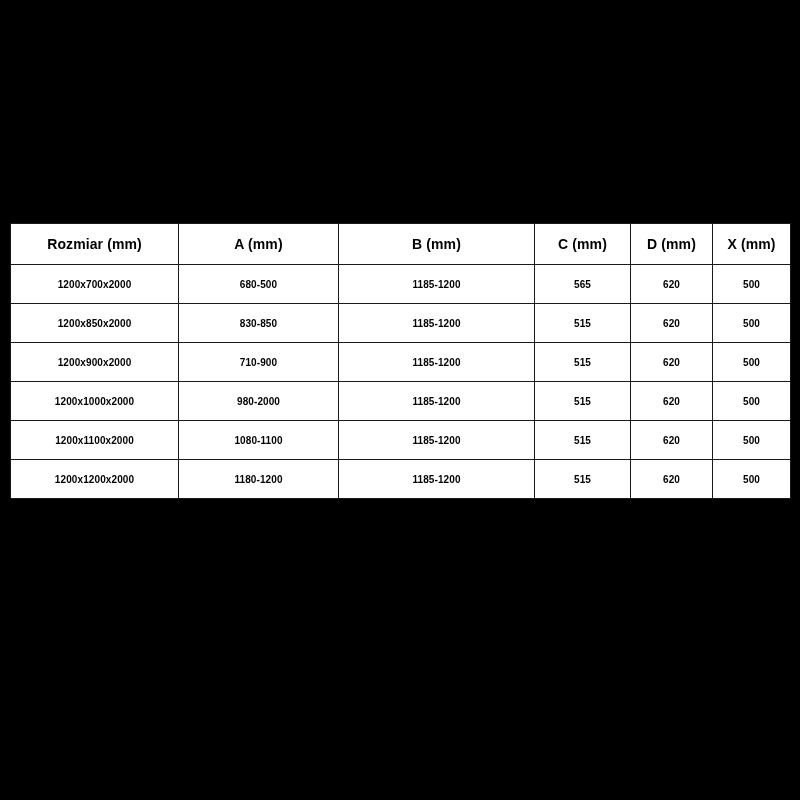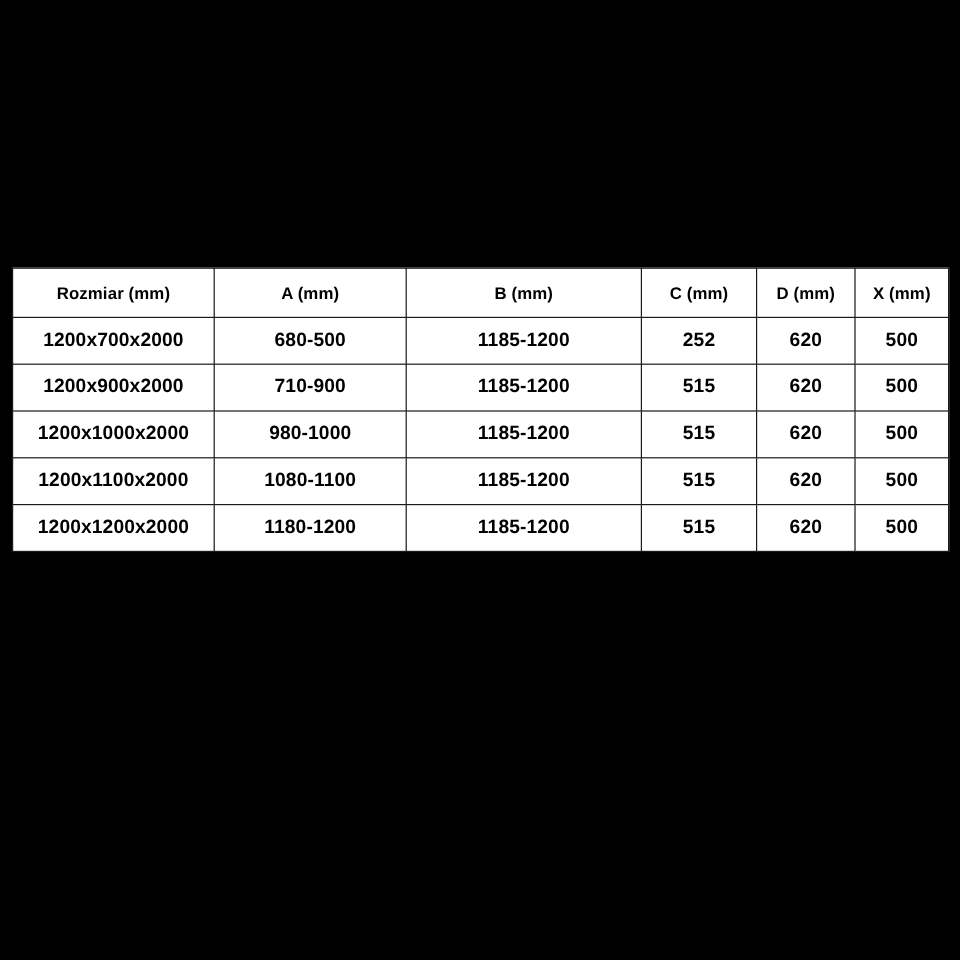--- a/index.html
+++ b/index.html
@@ -34,21 +34,21 @@
   }
   table.size-table td,
   table.size-table th {
     border: 1px solid #1a1a1a;
     color: #000000;
     font-weight: bold;
     text-align: center;
     vertical-align: middle;
     padding: 0;
     height: 38px;
-    font-size: 16px;
+    font-size: 10px;
     letter-spacing: 0.1px;
   }
   table.size-table thead th {
     height: 40px;
     font-size: 14px;
   }
   col.c0 { width: 168px; }
   col.c1 { width: 160px; }
   col.c2 { width: 196px; }
   col.c3 { width: 96px; }
@@ -77,35 +77,43 @@
           <th>C (mm)</th>
           <th>D (mm)</th>
           <th>X (mm)</th>
         </tr>
       </thead>
       <tbody>
         <tr>
           <td>1200x700x2000</td>
           <td>680-500</td>
           <td>1185-1200</td>
-          <td>252</td>
+          <td>565</td>
+          <td>620</td>
+          <td>500</td>
+        </tr>
+        <tr>
+          <td>1200x850x2000</td>
+          <td>830-850</td>
+          <td>1185-1200</td>
+          <td>515</td>
           <td>620</td>
           <td>500</td>
         </tr>
         <tr>
           <td>1200x900x2000</td>
           <td>710-900</td>
           <td>1185-1200</td>
           <td>515</td>
           <td>620</td>
           <td>500</td>
         </tr>
         <tr>
           <td>1200x1000x2000</td>
-          <td>980-1000</td>
+          <td>980-2000</td>
           <td>1185-1200</td>
           <td>515</td>
           <td>620</td>
           <td>500</td>
         </tr>
         <tr>
           <td>1200x1100x2000</td>
           <td>1080-1100</td>
           <td>1185-1200</td>
           <td>515</td>

